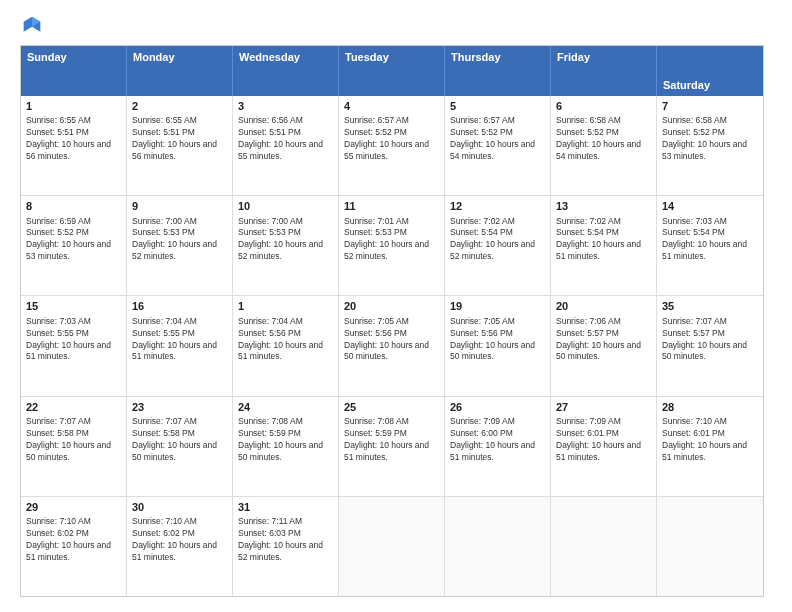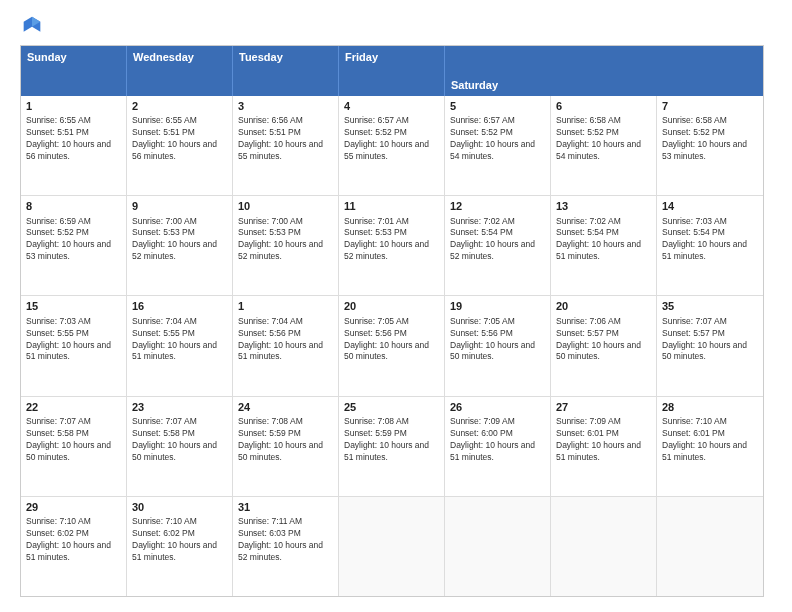--- a/index.html
+++ b/index.html
@@ -130,22 +130,24 @@
     </div>
     <div class="title-section">
       <div class="month-title"></div>
       <div class="location"></div>
     </div>
   </div>
 
   <div class="calendar">
     <div class="cal-header">
       <div class="cal-header-cell">Sunday</div>
+      <div class="cal-header-cell">Monday</div>
       <div class="cal-header-cell">Wednesday</div>
       <div class="cal-header-cell">Tuesday</div>
+      <div class="cal-header-cell">Thursday</div>
       <div class="cal-header-cell">Friday</div>
       <div class="cal-header-cell">Saturday</div>
     </div>
     <div class="cal-body" id="cal-body">
     <div class="cal-row">
           <div class="cal-cell">
         <span class="day-num">1</span>
         <span>Sunrise: 6:55 AM</span><br>
         <span>Sunset: 5:51 PM</span><br>
         <span>Daylight: 10 hours and 56 minutes.</span>

